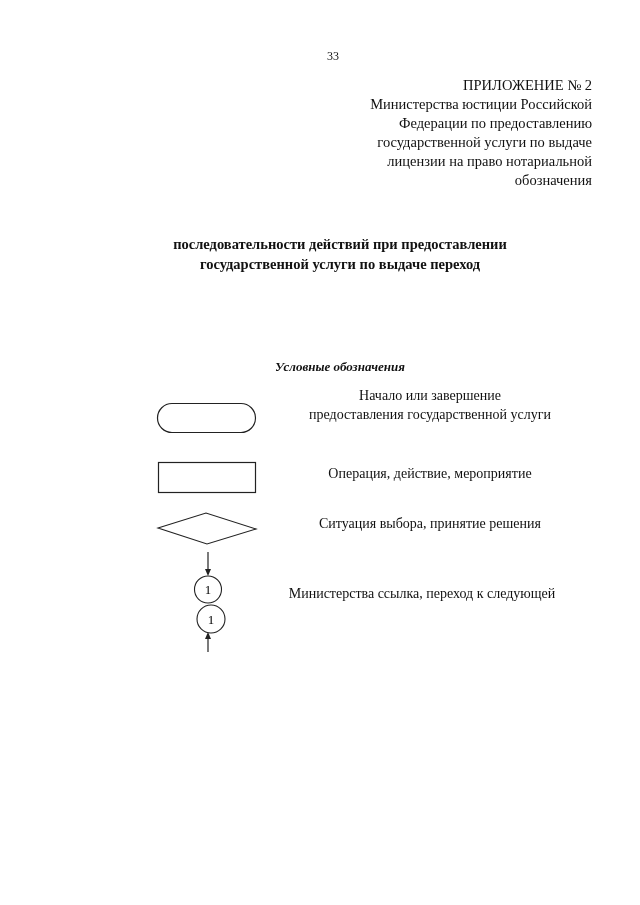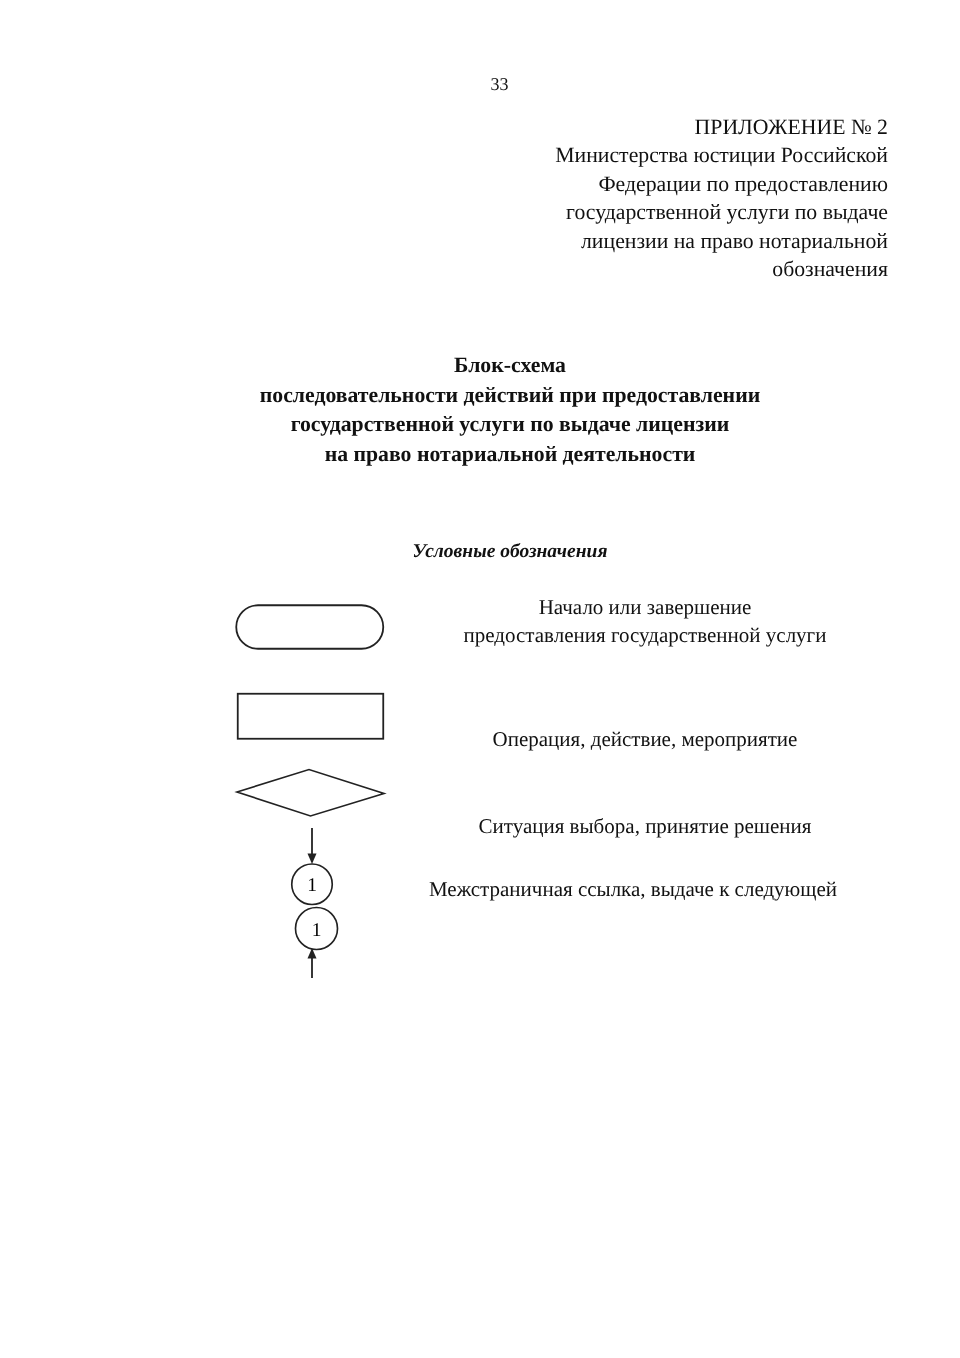--- a/index.html
+++ b/index.html
@@ -4,46 +4,44 @@
   <style>
     html, body { margin: 0; padding: 0; background: #ffffff; }
     body { width: 640px; height: 905px; position: relative; overflow: hidden;
            font-family: "Liberation Serif", "DejaVu Serif", serif; color: #111; }
     .abs { position: absolute; }
     #page-number { left: 0; width: 640px; top: 49px; text-align: center; font-size: 12px; transform: translateX(13px); }
     #appendix { left: 310px; width: 282px; top: 76px; text-align: right; font-size: 14.5px; line-height: 19px; }
     #title { left: 100px; width: 480px; top: 235px; text-align: center; font-size: 14.5px; font-weight: bold; line-height: 19.5px; }
     #legend-heading { left: 100px; width: 480px; top: 359px; text-align: center; font-size: 13px; font-weight: bold; font-style: italic; }
     .legend-text { text-align: center; font-size: 14px; line-height: 19px; }
-    #lt1 { left: 270px; width: 320px; top: 396px; }
-    #lt2 { left: 270px; width: 320px; top: 484px; text-align: center; }
-    #lt3 { left: 270px; width: 320px; top: 514px; margin-top: 28px; }
+    #lt1 { left: 270px; width: 320px; top: 386px; }
+    #lt2 { left: 270px; width: 320px; top: 464px; text-align: center; }
+    #lt3 { left: 270px; width: 320px; top: 514px; }
     #lt4 { left: 262px; width: 320px; top: 584px; }
     svg.shapes { position: absolute; left: 0; top: 0; }
     .connector-num { font-family: "Liberation Serif", "DejaVu Serif", serif; font-size: 13px; }
   </style>
 </head>
 <body>
 
 <div id="page-number" class="abs">33</div>
 
 <div id="appendix" class="abs">
   <div>ПРИЛОЖЕНИЕ № 2</div>
   <div>Министерства юстиции Российской</div>
   <div>Федерации по предоставлению</div>
   <div>государственной услуги по выдаче</div>
   <div>лицензии на право нотариальной</div>
   <div>обозначения</div>
 </div>
 
 <div id="title" class="abs">
-  <div>Блок-схема</div>
   <div>последовательности действий при предоставлении</div>
-  <div>государственной услуги по выдаче лицензии</div>
-  <div>на право нотариальной деятельности</div>
+  <div>государственной услуги по выдаче переход</div>
 </div>
 
 <div id="legend-heading" class="abs">Условные обозначения</div>
 
 <svg class="shapes" width="640" height="905">
 
   <rect x="157.5" y="403.5" width="98" height="29" rx="14.5" ry="14.5" fill="none" stroke="#222" stroke-width="1.2"></rect>
 
   <rect x="158.5" y="462.5" width="97" height="30" fill="none" stroke="#222" stroke-width="1.2"></rect>
 
@@ -65,14 +63,14 @@
   <div>Начало или завершение</div>
   <div>предоставления государственной услуги</div>
 </div>
 <div id="lt2" class="abs legend-text">
   <div>Операция, действие, мероприятие</div>
 </div>
 <div id="lt3" class="abs legend-text">
   <div>Ситуация выбора, принятие решения</div>
 </div>
 <div id="lt4" class="abs legend-text">
-  <div>Межстраничная ссылка, выдаче к следующей</div>
+  <div>Министерства ссылка, переход к следующей</div>
 </div>
 
 </body></html>

